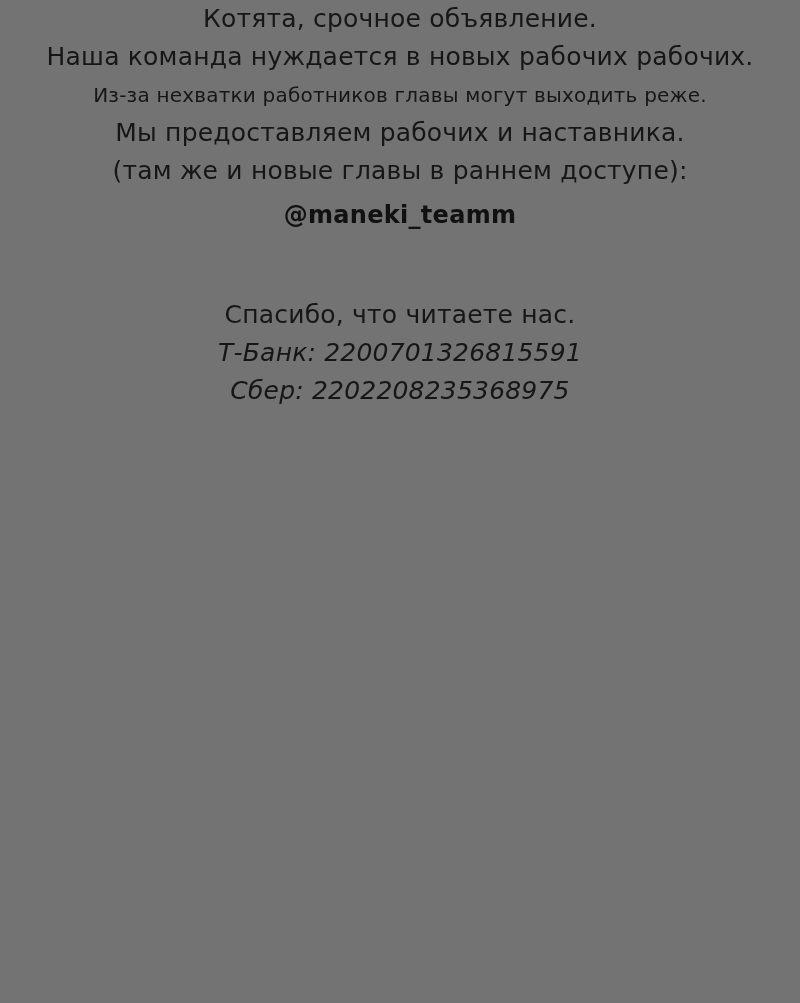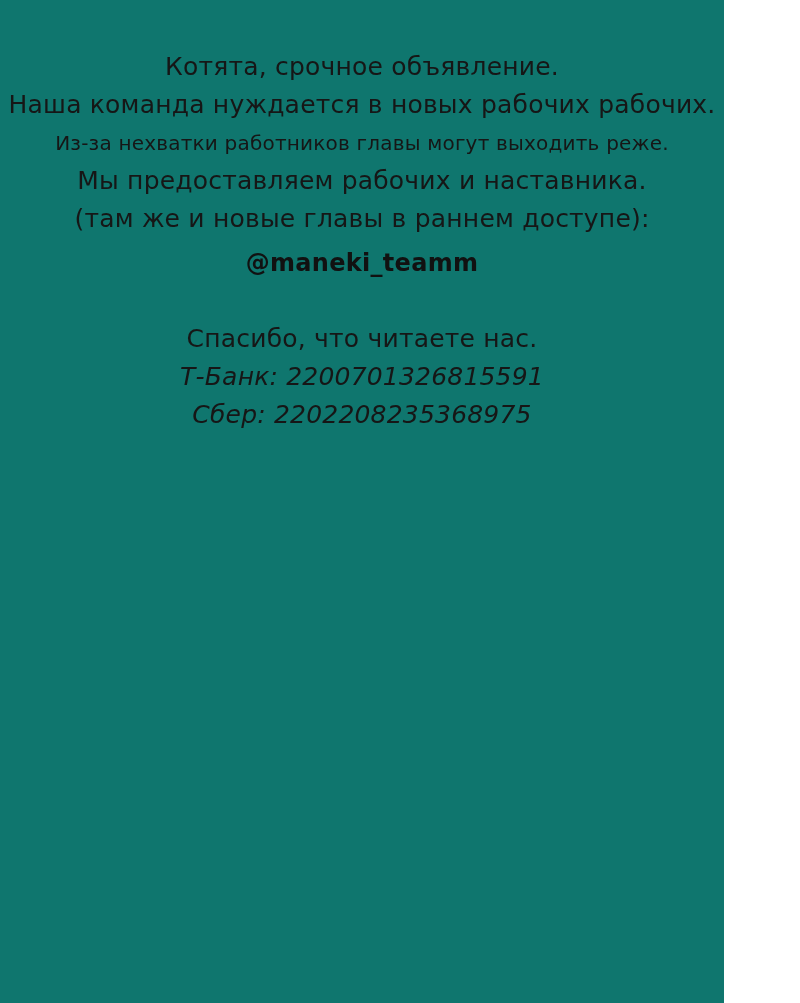--- a/index.html
+++ b/index.html
@@ -9,25 +9,24 @@
   }
   body {
     width: 800px;
     height: 1003px;
     position: relative;
     font-family: "DejaVu Sans", sans-serif;
     color: #1b1b1b;
     overflow: hidden;
   }
   .page {
-    width: 724px;
+    width: 800px;
     height: 1003px;
-    background: #0f766e;
+    background: #737373;
     box-sizing: border-box;
-    padding-top: 48px;
   }
   .announcement-block {
     text-align: center;
   }
   .line {
     display: block;
     font-size: 25px;
     line-height: 38px;
     letter-spacing: 0.2px;
     color: #161616;
@@ -44,21 +43,21 @@
     color: #111111;
     letter-spacing: 0.3px;
     margin-top: 6px;
   }
   .gap {
     display: block;
     height: 38px;
   }
   .thanks-block {
     text-align: center;
-    margin-top: 0;
+    margin-top: 24px;
   }
   .bank-line {
     display: block;
     font-size: 25px;
     line-height: 38px;
     font-style: italic;
     color: #161616;
     letter-spacing: 0.2px;
     white-space: pre;
     text-align: center;

